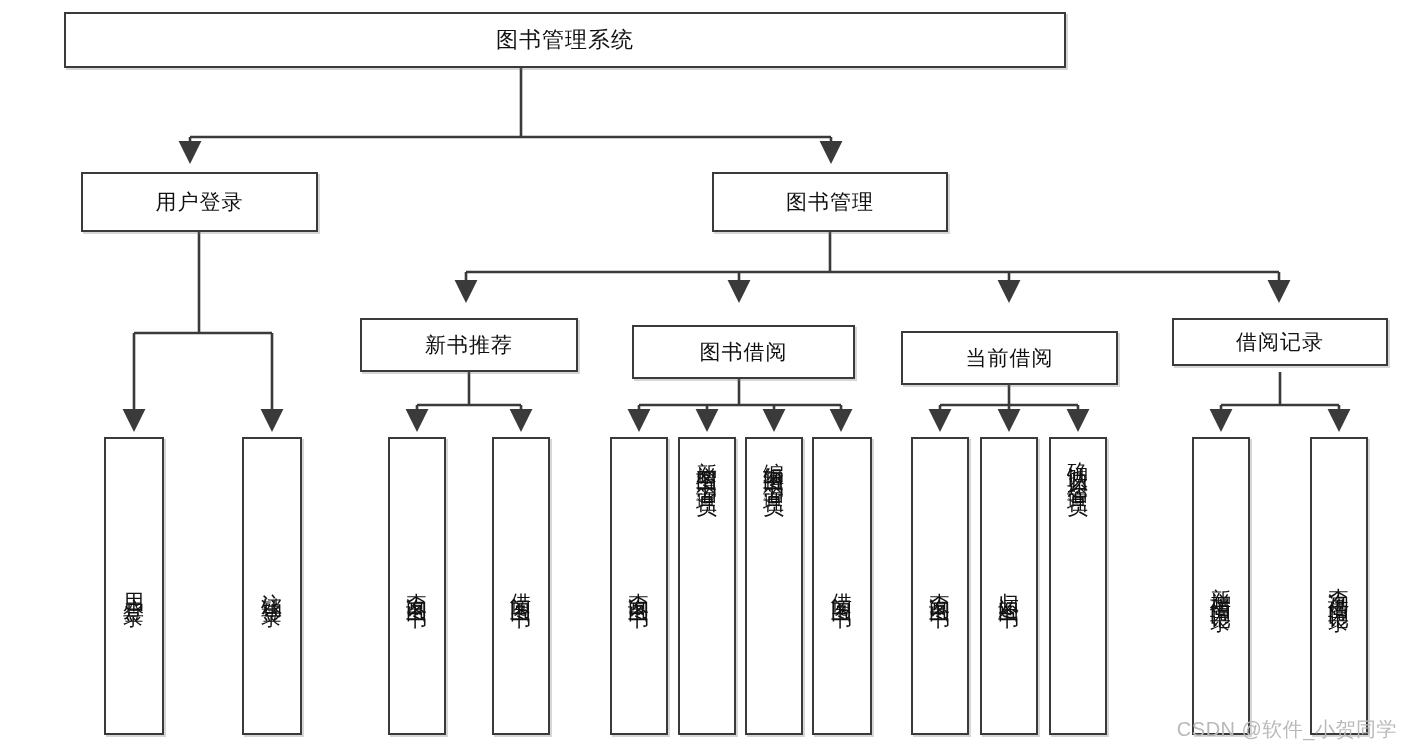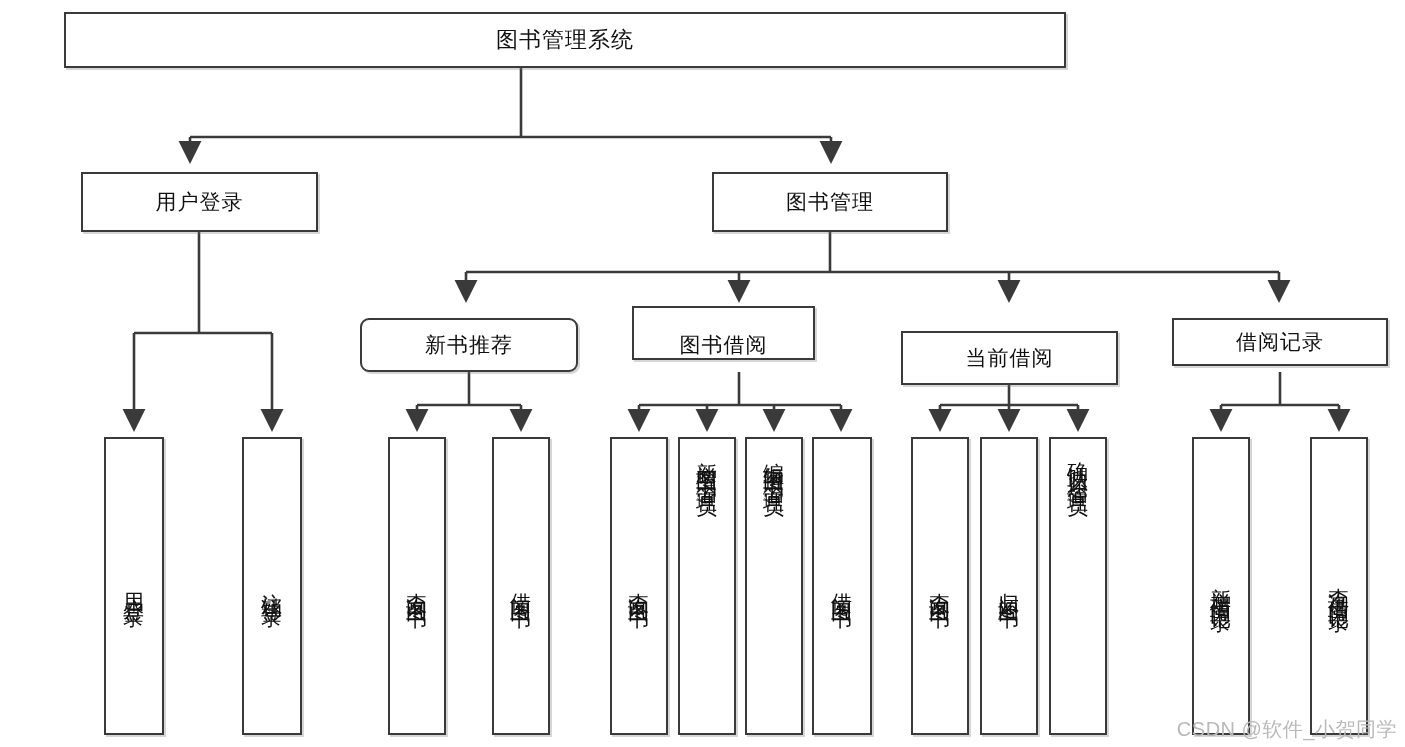--- a/index.html
+++ b/index.html
@@ -140,24 +140,24 @@
     <span class="lbl">图书管理系统</span>
   </div>
 
   <div class="node h" style="left:81px; top:172px; width:237px; height:60px;">
     <span class="lbl">用户登录</span>
   </div>
   <div class="node h" style="left:712px; top:172px; width:236px; height:60px;">
     <span class="lbl">图书管理</span>
   </div>
 
-  <div class="node h" style="left:360px; top:318px; width:218px; height:54px;border-radius:9px;">
+  <div class="node h" style="left:360px; top:318px; width:218px; height:54px;">
     <span class="lbl">新书推荐</span>
   </div>
-  <div class="node h" style="left:632px; top:306px; width:183px; height:54px;align-items:flex-end;">
+  <div class="node h" style="left:632px; top:325px; width:223px; height:54px;">
     <span class="lbl">图书借阅</span>
   </div>
   <div class="node h" style="left:901px; top:318px; width:217px; height:54px;margin-top:13px;">
     <span class="lbl">当前借阅</span>
   </div>
   <div class="node h" style="left:1172px; top:318px; width:216px; height:48px;">
     <span class="lbl">借阅记录</span>
   </div>
 
   <div class="node v mid" style="left:104px; top:437px; width:60px; height:298px;">

